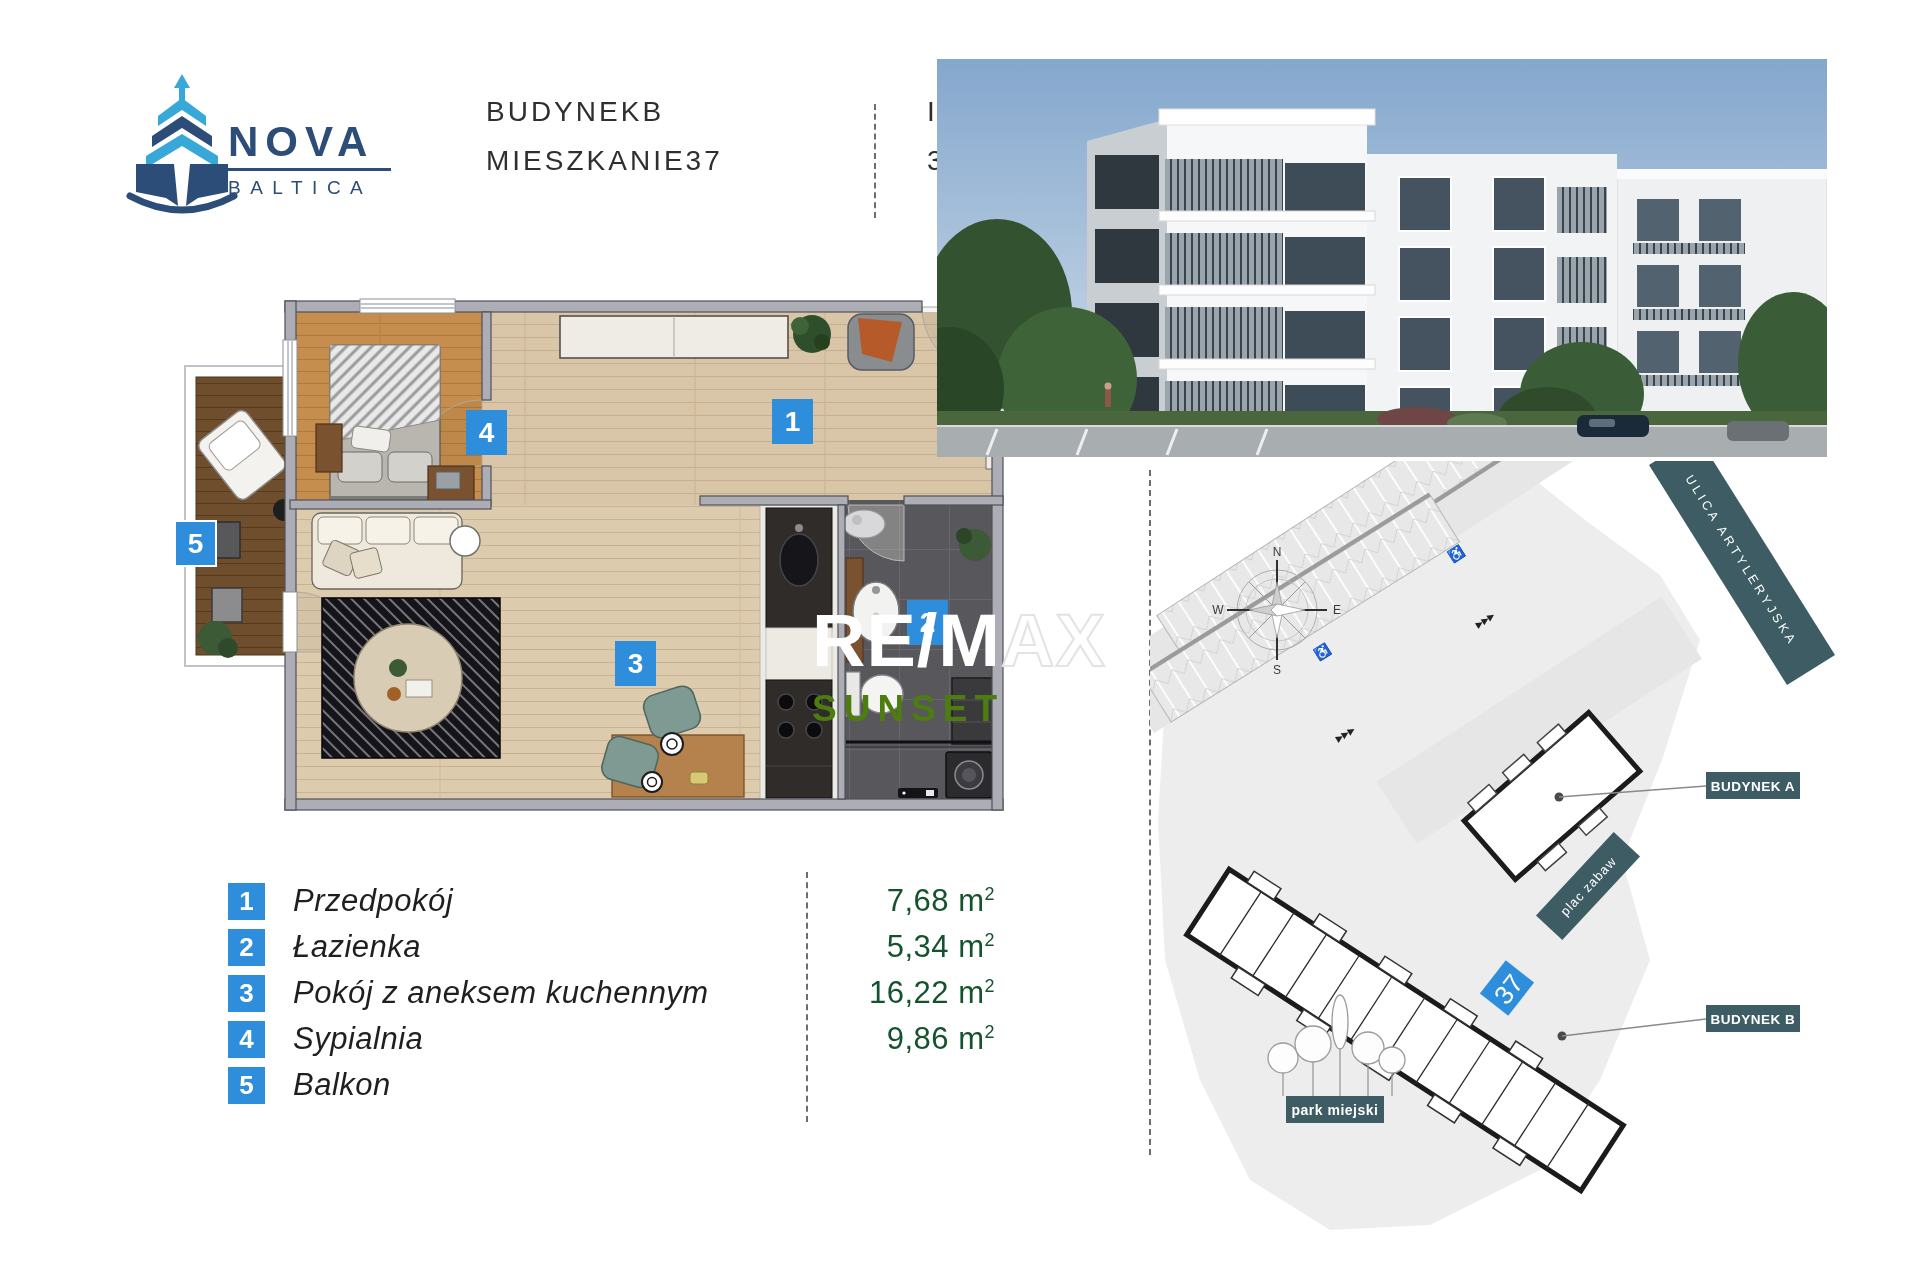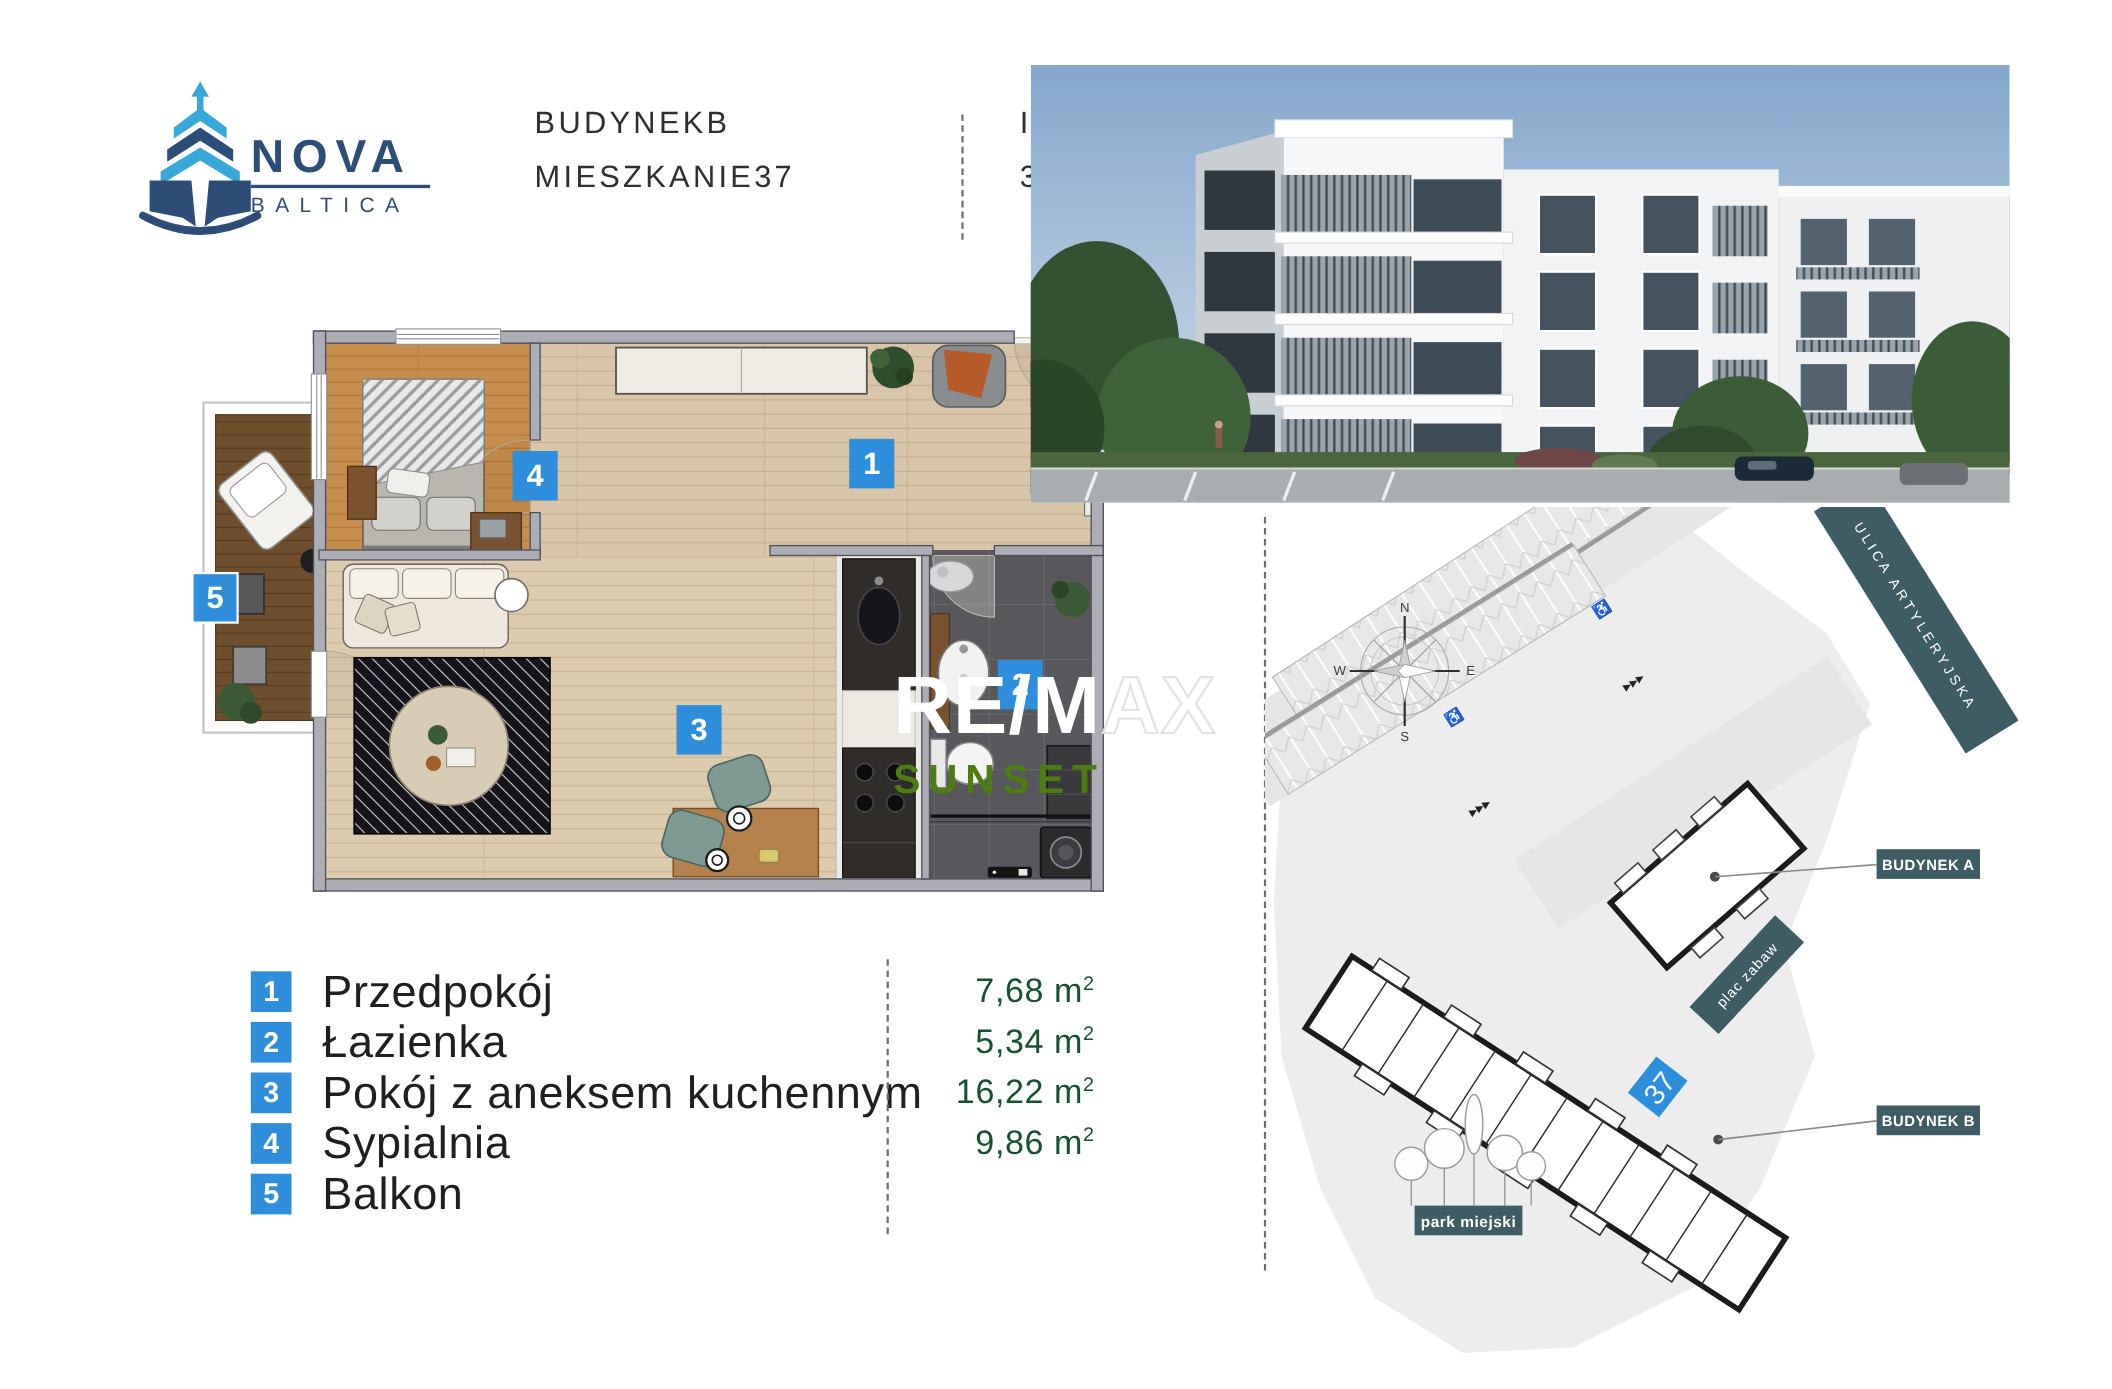--- a/index.html
+++ b/index.html
@@ -15,21 +15,21 @@
   .hdr-col1 .row{display:flex;justify-content:flex-start;margin-bottom:17px;}
   .hdr-col2{position:absolute;left:927px;top:96px;width:160px;font-size:28px;letter-spacing:2px;color:#2f2f2f;}
   .hdr-col2 .row{margin-bottom:17px;}
   .vdash{position:absolute;border-left:2px dashed #6d6d6d;}
   sup{font-size:58%;}
   
   .legend{position:absolute;left:228px;top:878px;width:767px;}
   .legend-row{display:flex;align-items:center;height:46px;}
   .legend-badge{width:37px;height:37px;background:#2e8edb;color:#fff;font-size:26px;font-weight:700;
      display:flex;align-items:center;justify-content:center;flex:0 0 37px;}
-  .legend-label{font-size:41px;color:#1f1f1f;margin-left:28px;letter-spacing:0.5px;flex:1;}
+  .legend-label{font-size:31px;color:#1f1f1f;margin-left:28px;letter-spacing:0.5px;flex:1;font-style:italic;}
   .legend-area{font-size:31px;color:#14532d;text-align:right;min-width:150px;letter-spacing:0.5px;}
   
   .watermark{position:absolute;left:812px;top:608px;z-index:40;pointer-events:none;line-height:66px;}
   .wm1{font-size:74px;font-weight:800;letter-spacing:1px;white-space:nowrap;}
   .wm-solid{color:#ffffff;}
   .wm-outline{color:transparent;-webkit-text-stroke:2px #e3e3e3;}
   .wm2{font-size:37px;font-weight:800;color:#4d7c0f;letter-spacing:7px;margin-top:2px;}
   svg text{font-family:"Liberation Sans", sans-serif;}
 </style>
 </head>

